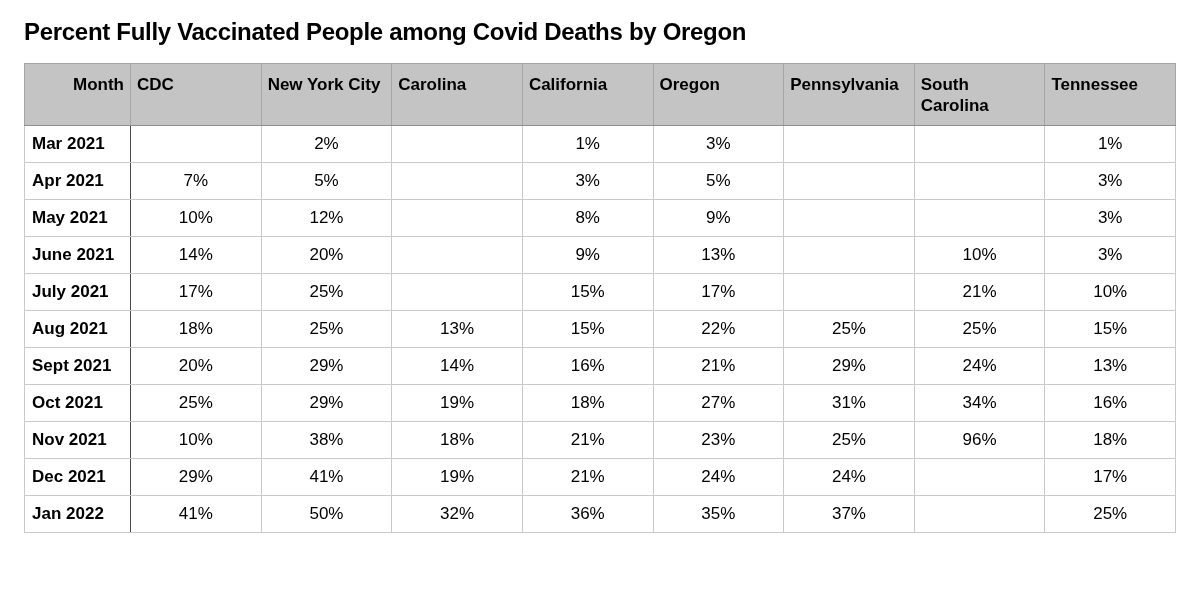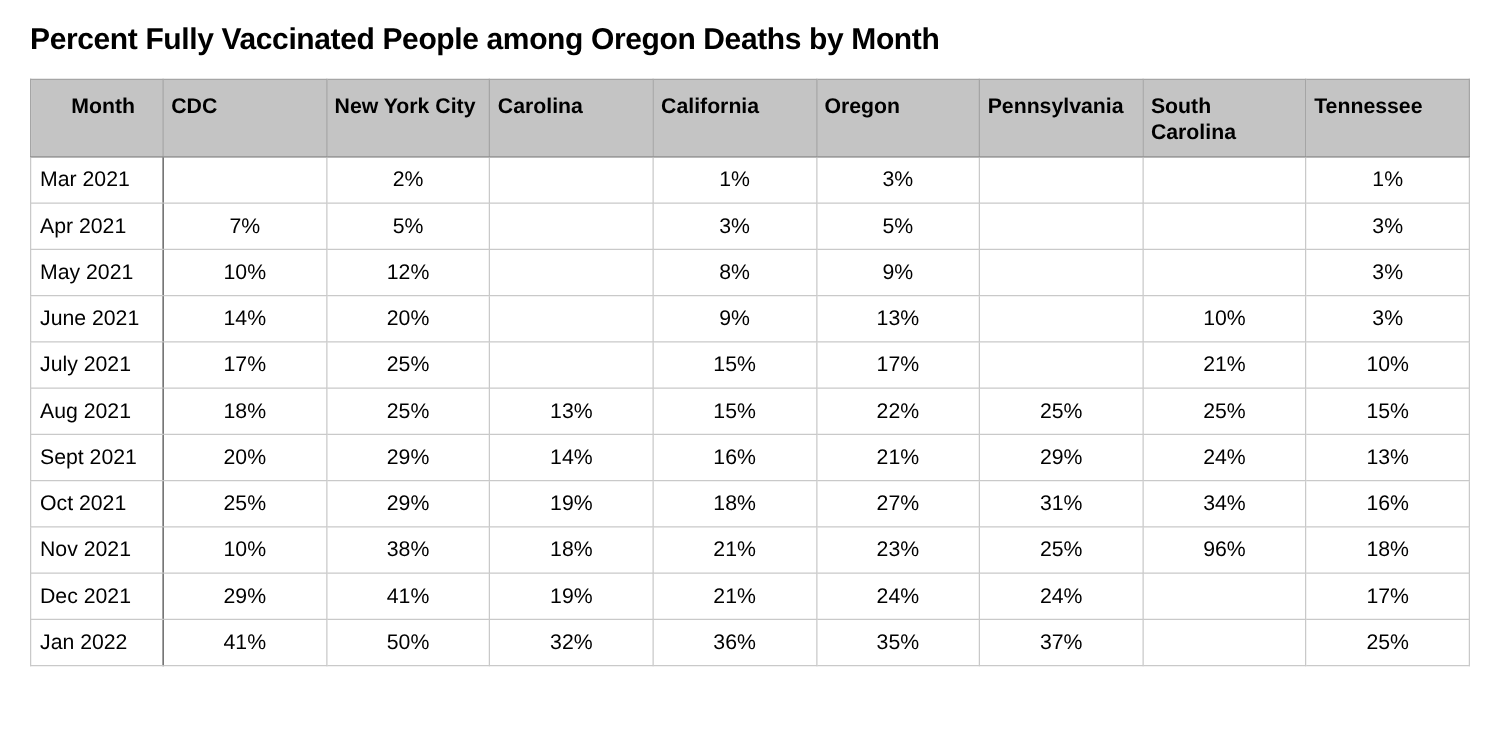--- a/index.html
+++ b/index.html
@@ -44,43 +44,43 @@
     vertical-align: top;
     height: 62px;
     padding: 11px 6px 6px 6px;
     line-height: 1.22;
     border-right: 1px solid var(--header-grid);
     border-left: 1px solid var(--header-grid);
     border-top: 1px solid var(--header-grid);
     border-bottom: 1px solid var(--header-bottom);
   }
   thead th.month-h {
-    text-align: center;
+    text-align: right;
     padding-left: 16px;
   }
   tbody td {
     height: 37px;
     font-size: 17px;
     text-align: center;
     vertical-align: middle;
     border: 1px solid var(--grid-light);
     padding: 0 4px;
   }
   tbody td.month {
-    font-weight: normal;
+    font-weight: bold;
     text-align: left;
     padding-left: 7px;
     border-right: 1px solid var(--grid-dark);
   }
 </style>
 </head>
 <body>
 
 <div class="page">
-  <h1 class="title">Percent Fully Vaccinated People among Oregon Deaths by Month</h1>
+  <h1 class="title">Percent Fully Vaccinated People among Covid Deaths by Oregon</h1>
 
   <table class="data-table">
     <colgroup>
       <col class="col-month">
     </colgroup>
     <thead>
         <tr>
           <th class="month-h">Month</th>
           <th>CDC</th>
           <th>New York City</th>

